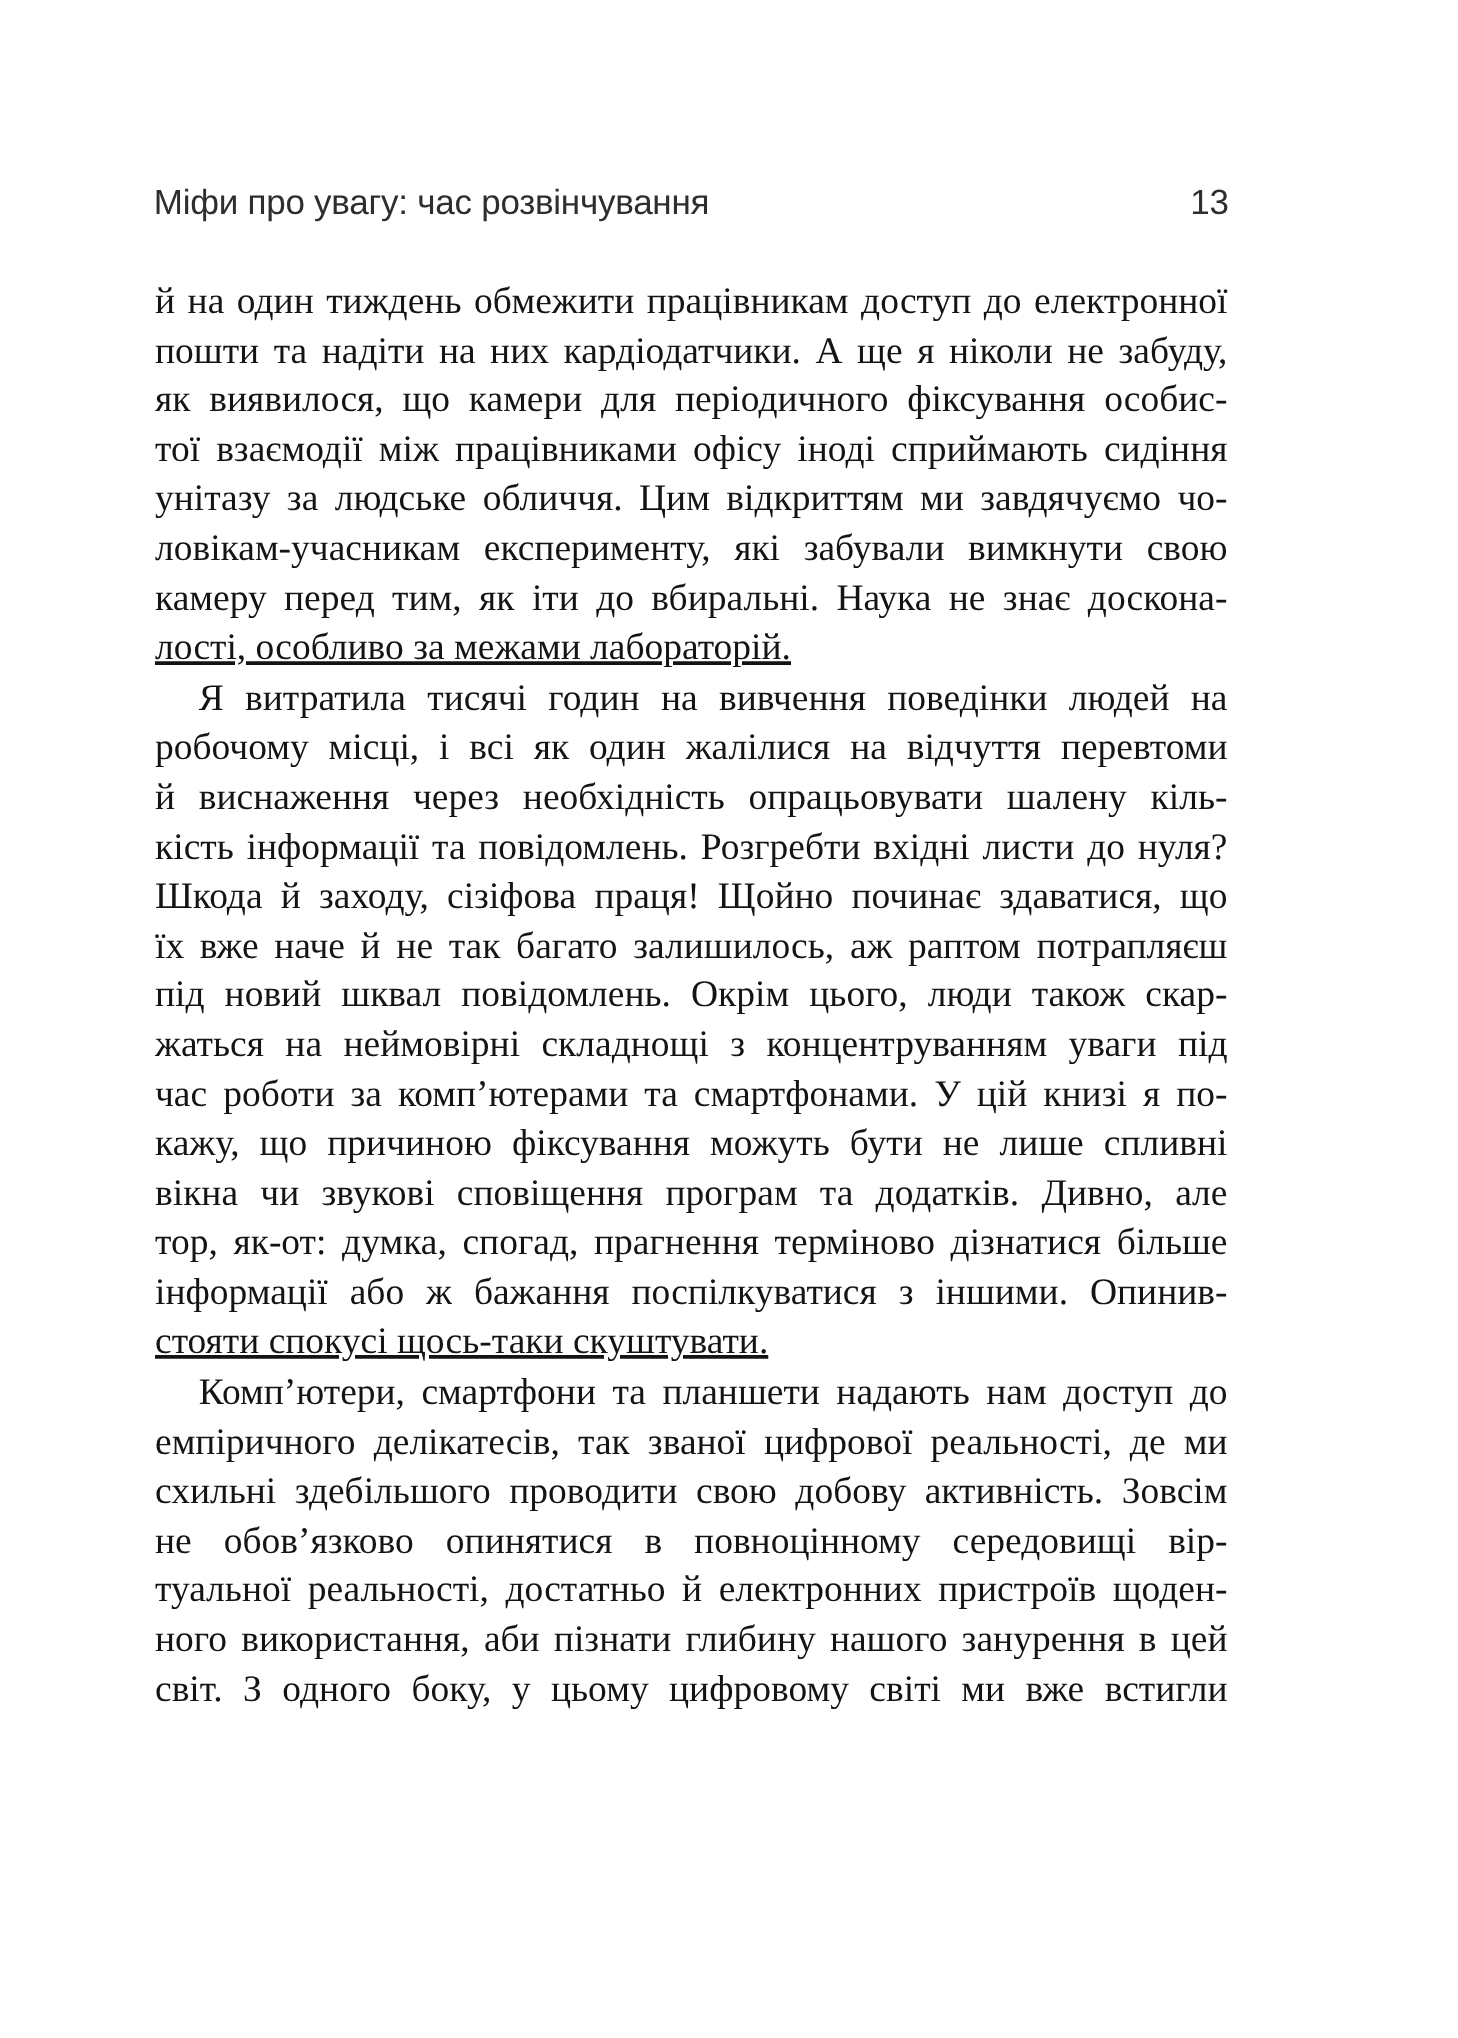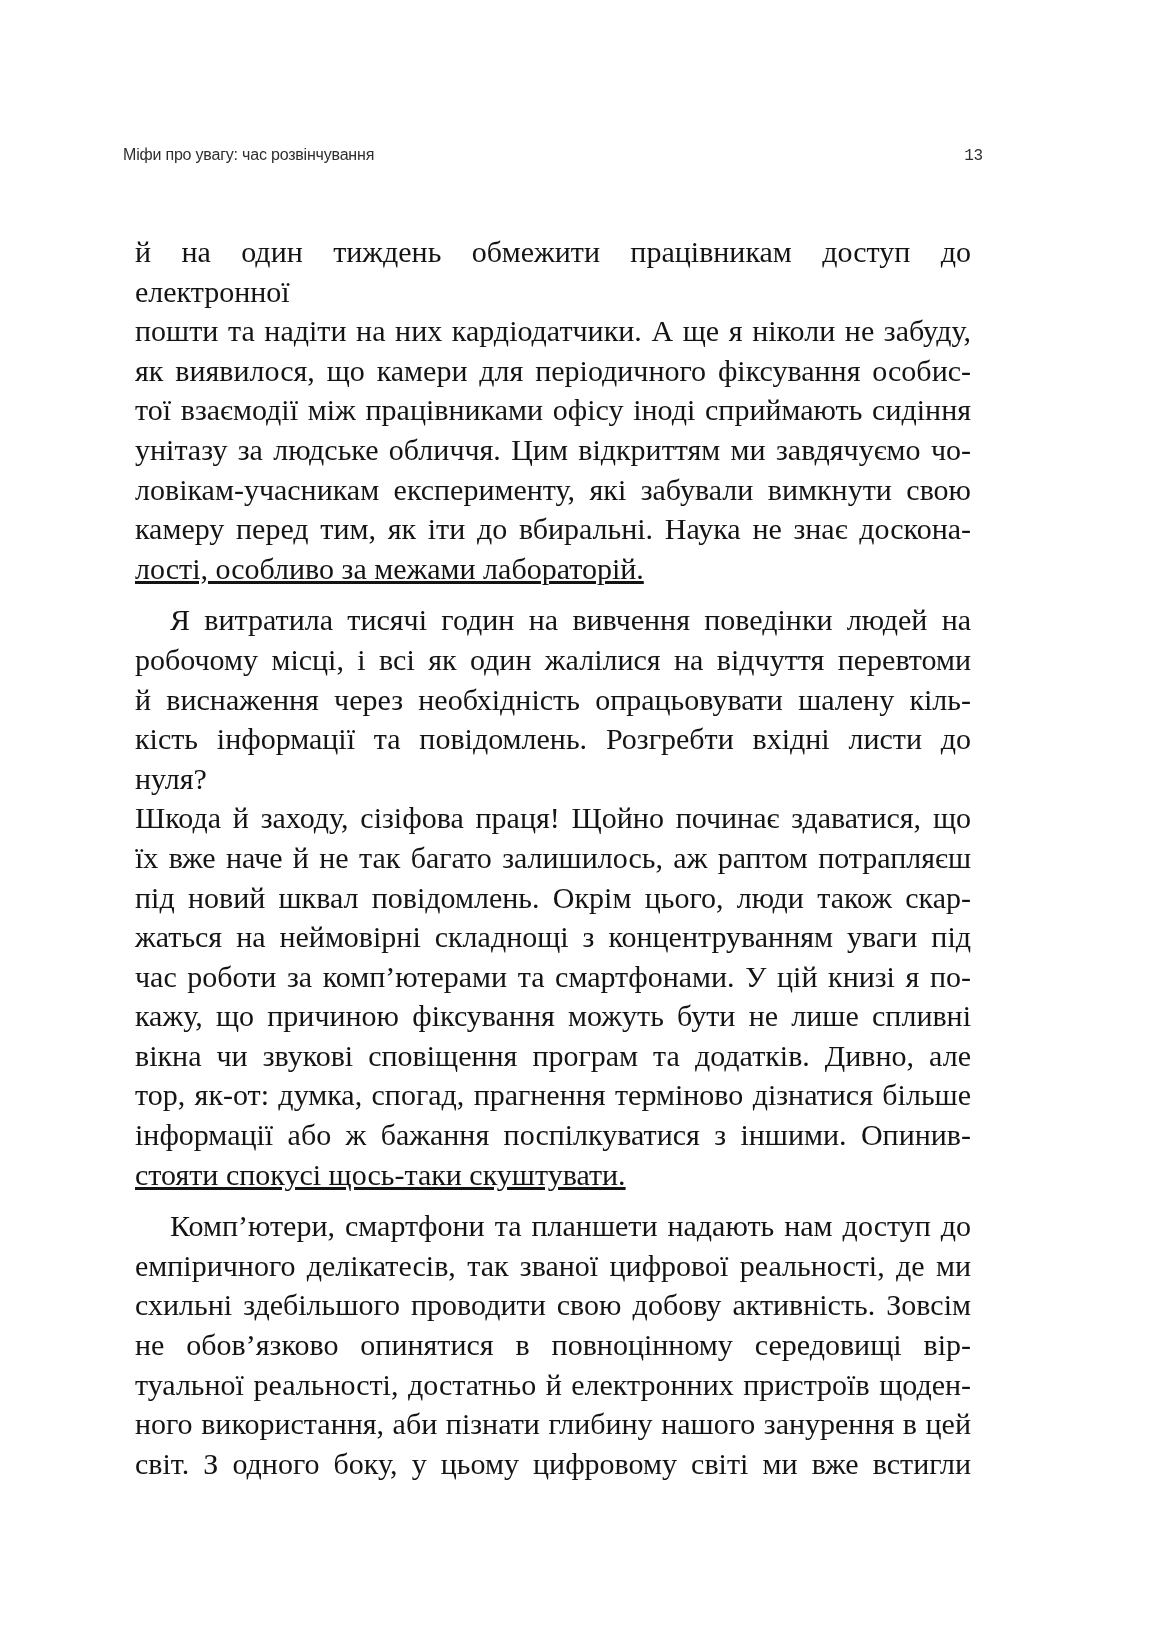--- a/index.html
+++ b/index.html
@@ -17,42 +17,41 @@
   }
   .header {
     position: absolute;
     left: 123px;
     top: 146px;
     width: 860px;
     display: flex;
     justify-content: space-between;
     align-items: baseline;
     font-family: "Liberation Sans", "DejaVu Sans", sans-serif;
-    font-size: 16px;
+    font-size: 28px;
     letter-spacing: -0.2px;
     color: #2e2e2e;
   }
   .running-title {
     white-space: nowrap;
   }
   .page-number {
     white-space: nowrap;
-    font-family: Liberation Mono, monospace;
   }
   .body-text {
     position: absolute;
     left: 123px;
     top: 220px;
     width: 860px;
     font-size: 30px;
     line-height: 39.6px;
     color: #141414;
   }
   .paragraph {
-    margin: 12px;
+    margin: 1px;
     padding: 0;
   }
   .pline {
     text-align: justify;
     text-align-last: justify;
     white-space: normal;
   }
   .pline.endline {
     text-align-last: left;
     text-decoration: underline;

